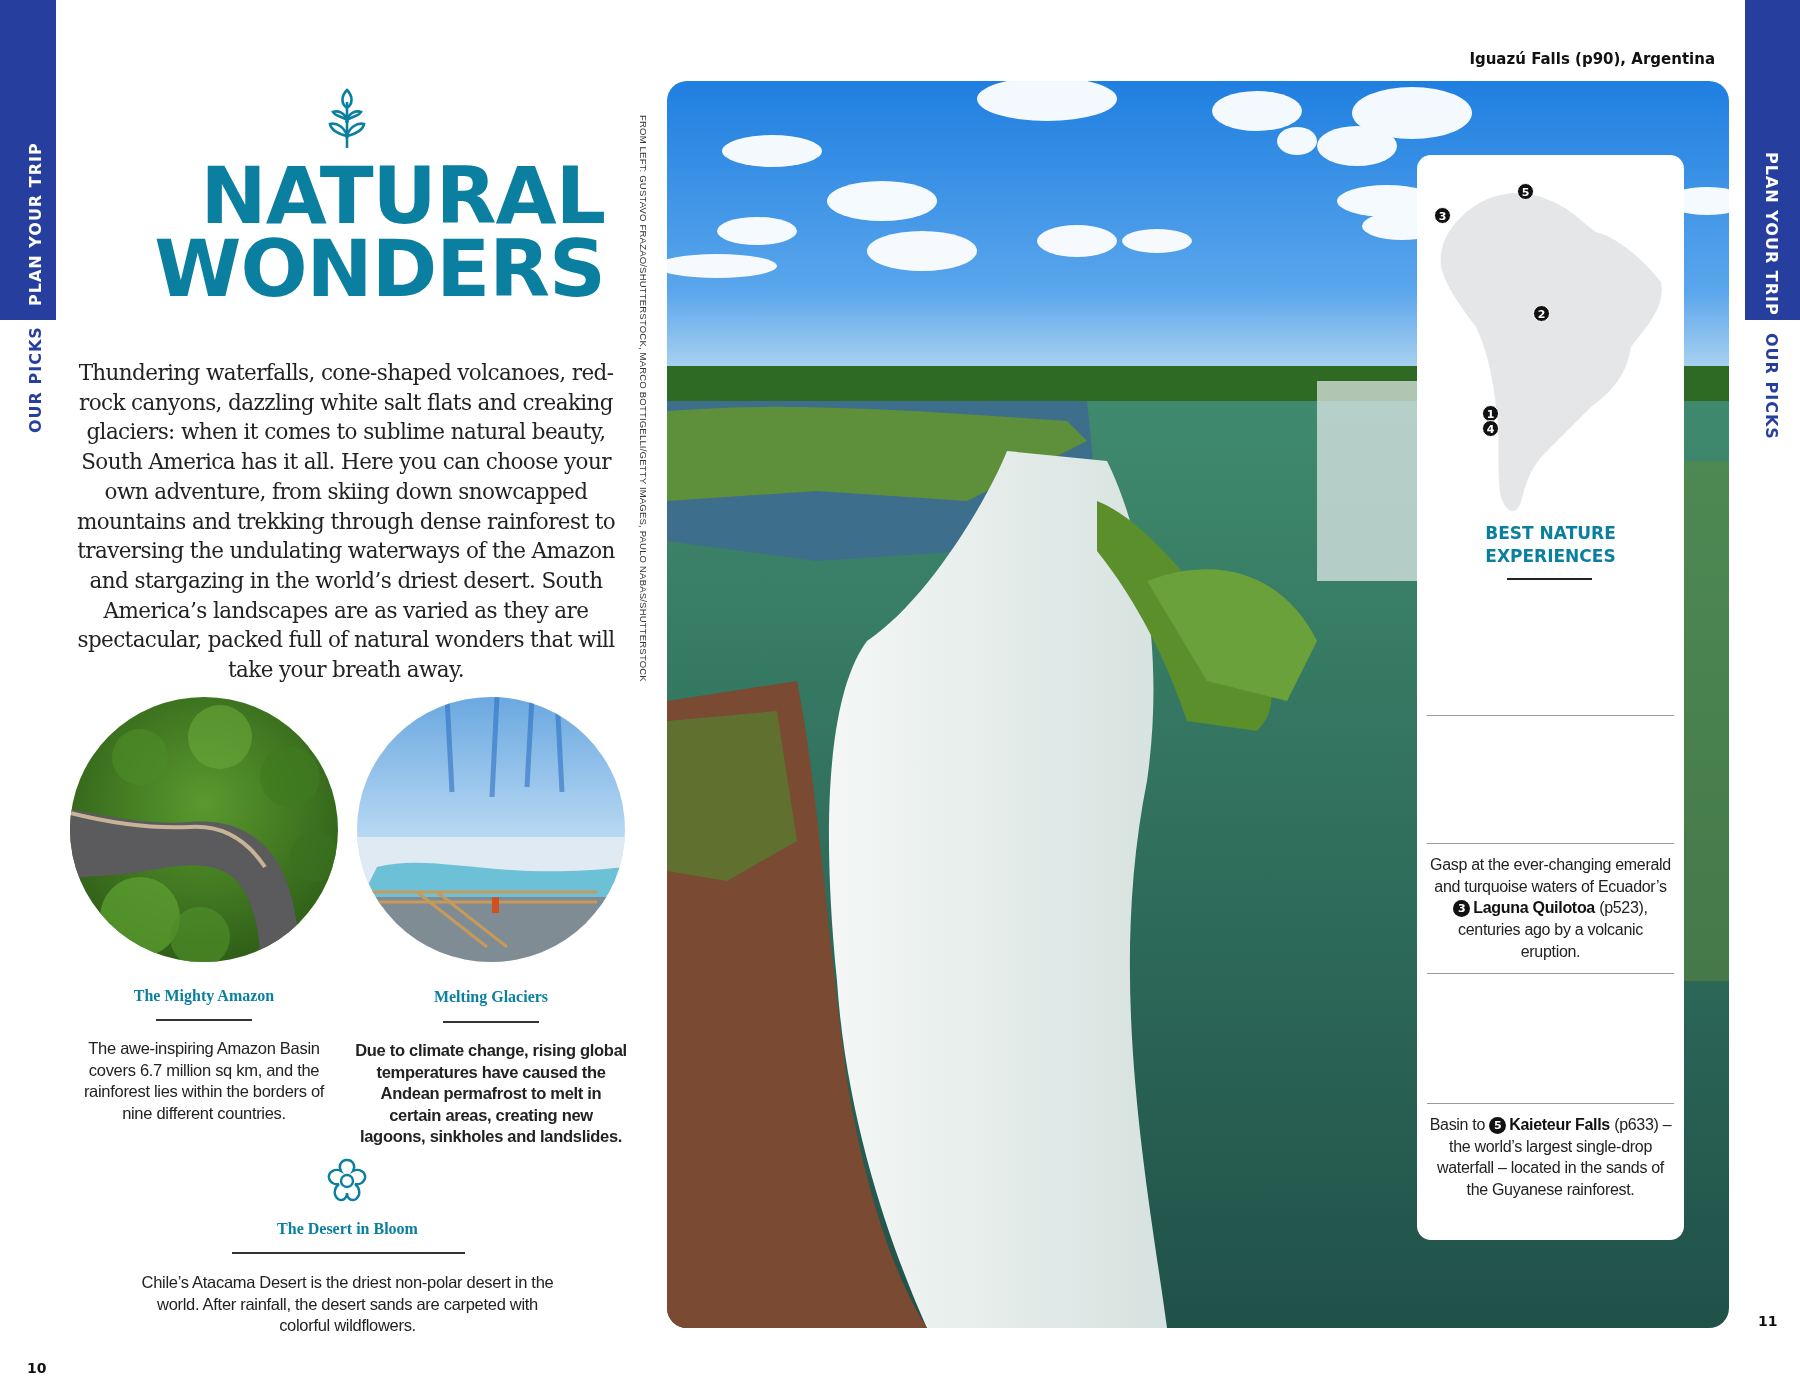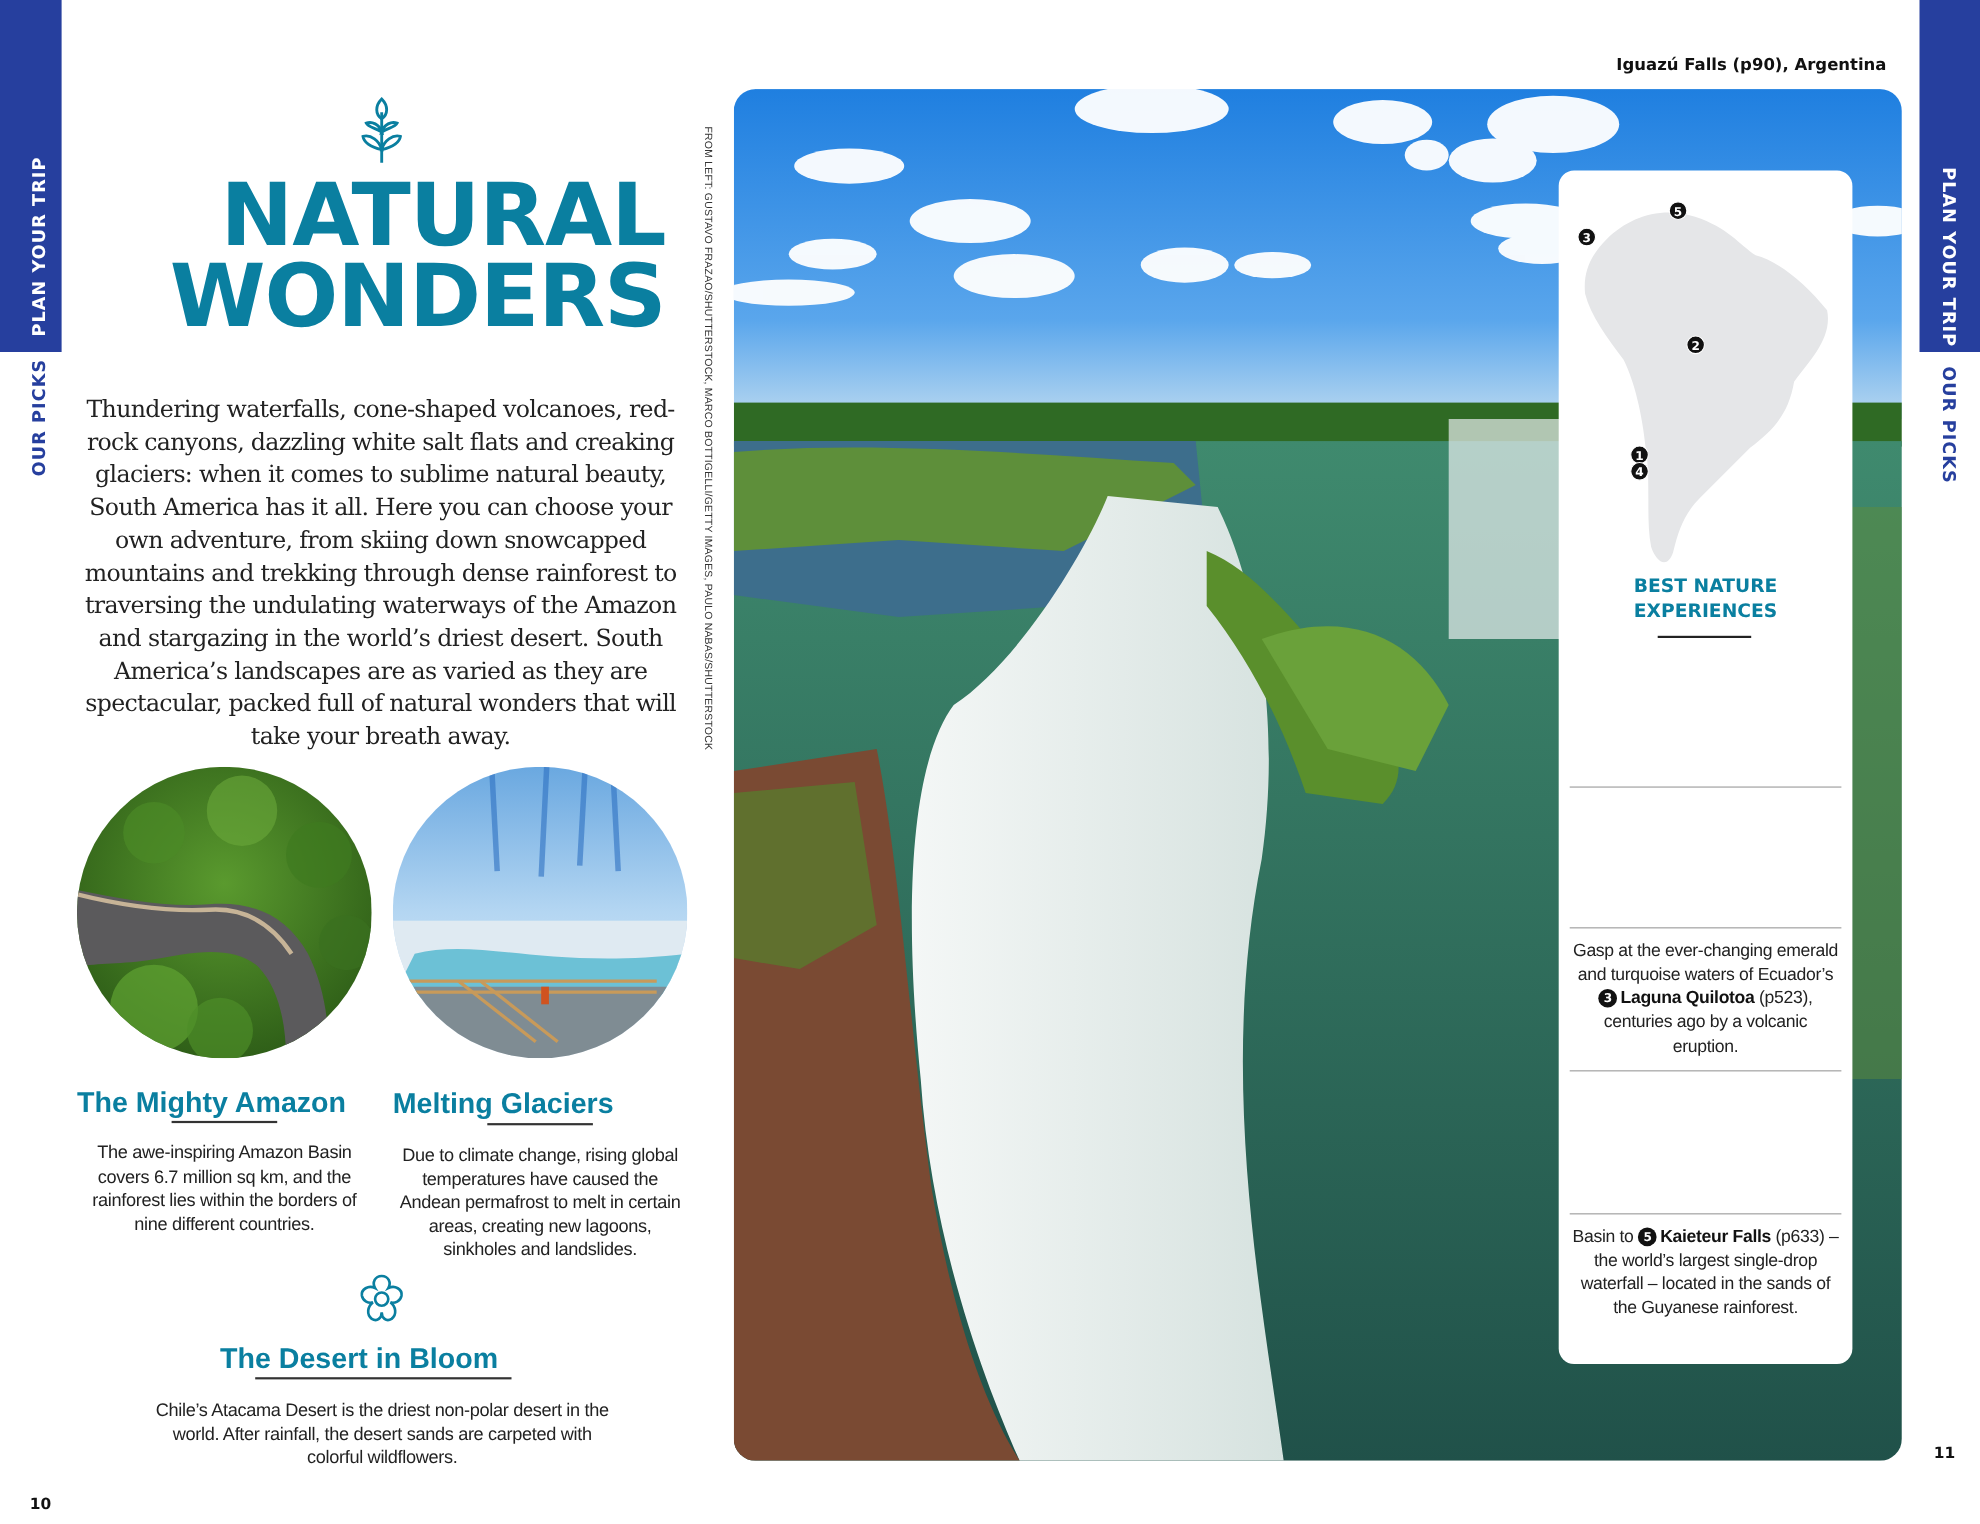--- a/index.html
+++ b/index.html
@@ -20,22 +20,22 @@
     .leaf-icon { position: absolute; left: 327px; top: 88px; width: 40px; height: 62px; }
     .title { position: absolute; left: 90px; top: 160px; width: 515px; text-align: right;
       font-family: "DejaVu Sans", sans-serif; font-weight: bold; color: #0a7fa0; font-size: 79px; line-height: 73px; letter-spacing: -1px; }
     .intro { position: absolute; left: 68px; top: 358px; width: 556px; text-align: center;
       font-family: "DejaVu Serif", serif; font-size: 21.5px; line-height: 29.7px; color: #222; letter-spacing: -0.6px; }
 
     .circle { position: absolute; border-radius: 50%; overflow: hidden; }
     .circle-amazon { left: 70px; top: 697px; width: 268px; height: 265px; }
     .circle-glacier { left: 357px; top: 697px; width: 268px; height: 265px; }
 
-    .feature-title { position: absolute; font-family: Liberation Sans, sans-serif; font-weight: bold;
-      color: #0a7fa0; font-size: 26px; }
+    .feature-title { position: absolute; text-align: center; font-family: Liberation Serif, serif; font-weight: bold;
+      color: #0a7fa0; font-size: 16px; }
     .feature-rule { position: absolute; height: 2px; background: #333; }
     .feature-body { position: absolute; text-align: center; font-family: "Liberation Sans", sans-serif; font-size: 16.5px;
       line-height: 21.5px; color: #222; letter-spacing: -0.3px; }
 
     .flower-icon { position: absolute; left: 320px; top: 1155px; width: 54px; height: 54px; }
 
     .page-num { position: absolute; font-family: "DejaVu Sans", sans-serif; font-weight: bold; font-size: 14px; color: #111; }
 
     .credit { position: absolute; left: 649px; top: 115px; transform-origin: left top; transform: rotate(90deg);
       white-space: nowrap; font-family: "Liberation Sans", sans-serif; font-size: 9.5px; color: #333; letter-spacing: 0.2px; }
@@ -121,21 +121,21 @@
     <rect x="135" y="200" width="7" height="16" fill="#d0531f"></rect>
   </svg>
 </div>
 
 <div class="feature-title" style="left:70px; top:987px; width:268px;">The Mighty Amazon</div>
 <div class="feature-rule" style="left:156px; top:1019px; width:96px;"></div>
 <p class="feature-body" style="left:68px; top:1038px; width:272px;">The awe-inspiring Amazon Basin covers 6.7 million sq km, and the rainforest lies within the borders of nine different countries.</p>
 
 <div class="feature-title" style="left:357px; top:988px; width:268px;">Melting Glaciers</div>
 <div class="feature-rule" style="left:443px; top:1021px; width:96px;"></div>
-<p class="feature-body" style="left:355px; top:1040px; width:272px;">Due to climate change, rising global temperatures have caused the Andean permafrost to melt in certain areas, creating new lagoons, sinkholes and landslides.</p>
+<p class="feature-body" style="left:355px; top:1040px; width:272px;font-weight:bold;">Due to climate change, rising global temperatures have caused the Andean permafrost to melt in certain areas, creating new lagoons, sinkholes and landslides.</p>
 
 <svg class="flower-icon" viewBox="0 0 54 54" fill="none" stroke="#0a7fa0" stroke-width="2.4">
   <path d="M27 5 C33 5 36 11 33 16 C39 13 46 17 45 23 C44 28 39 30 35 29 C40 33 41 40 36 44 C31 47 27 43 27 38 C27 43 23 47 18 44 C13 40 14 33 19 29 C15 30 10 28 9 23 C8 17 15 13 21 16 C18 11 21 5 27 5 Z"></path>
   <circle cx="27" cy="26" r="6"></circle>
 </svg>
 <div class="feature-title" style="left:200px; top:1220px; width:295px;">The Desert in Bloom</div>
 <div class="feature-rule" style="left:232px; top:1252px; width:233px;"></div>
 <p class="feature-body" style="left:130px; top:1272px; width:435px;">Chile’s Atacama Desert is the driest non-polar desert in the world. After rainfall, the desert sands are carpeted with colorful wildflowers.</p>
 
 <div class="page-num" style="left:27px; top:1313px;margin-top:47px;">10</div>

